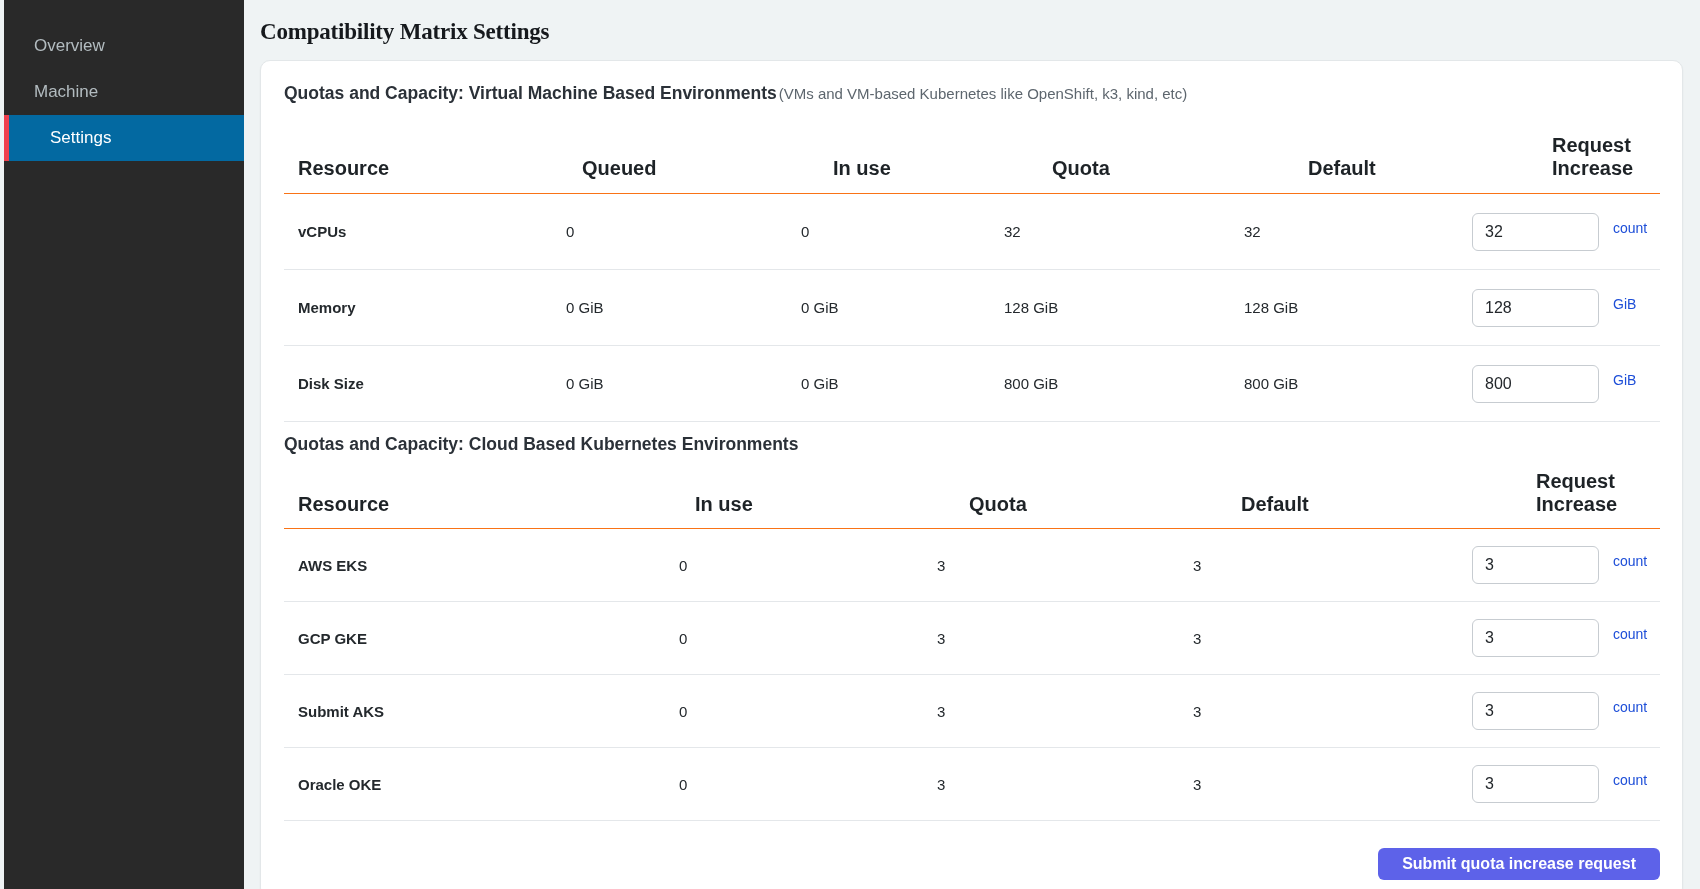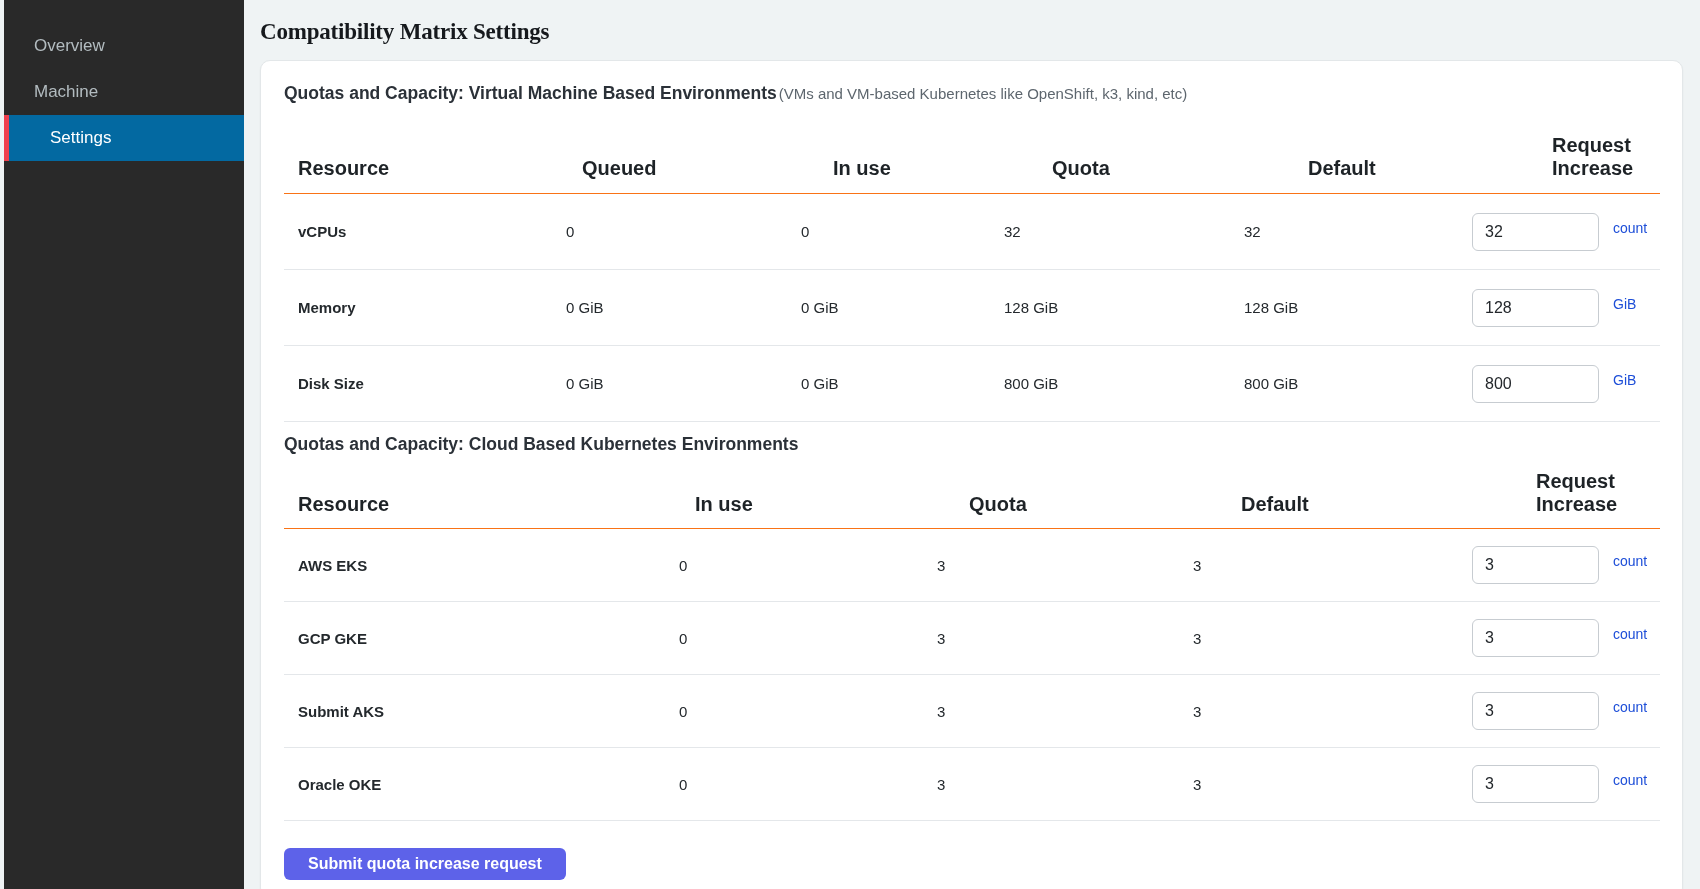--- a/index.html
+++ b/index.html
@@ -109,21 +109,21 @@
     font-family: "Liberation Sans", sans-serif;
     background: #fff;
   }
   .unit {
     font-size: 14px;
     color: #1d4ed8;
     position: relative; top: -4px;
   }
 
   .submit-row {
-    display: flex; justify-content: flex-start;
+    display: flex; justify-content: flex-end;
     padding-top: 27px;
   }
   .submit-btn {
     background: #5d62e9;
     color: #ffffff;
     font-family: "Liberation Sans", sans-serif;
     font-size: 16px;
     font-weight: bold;
     border: none;
     border-radius: 6px;

